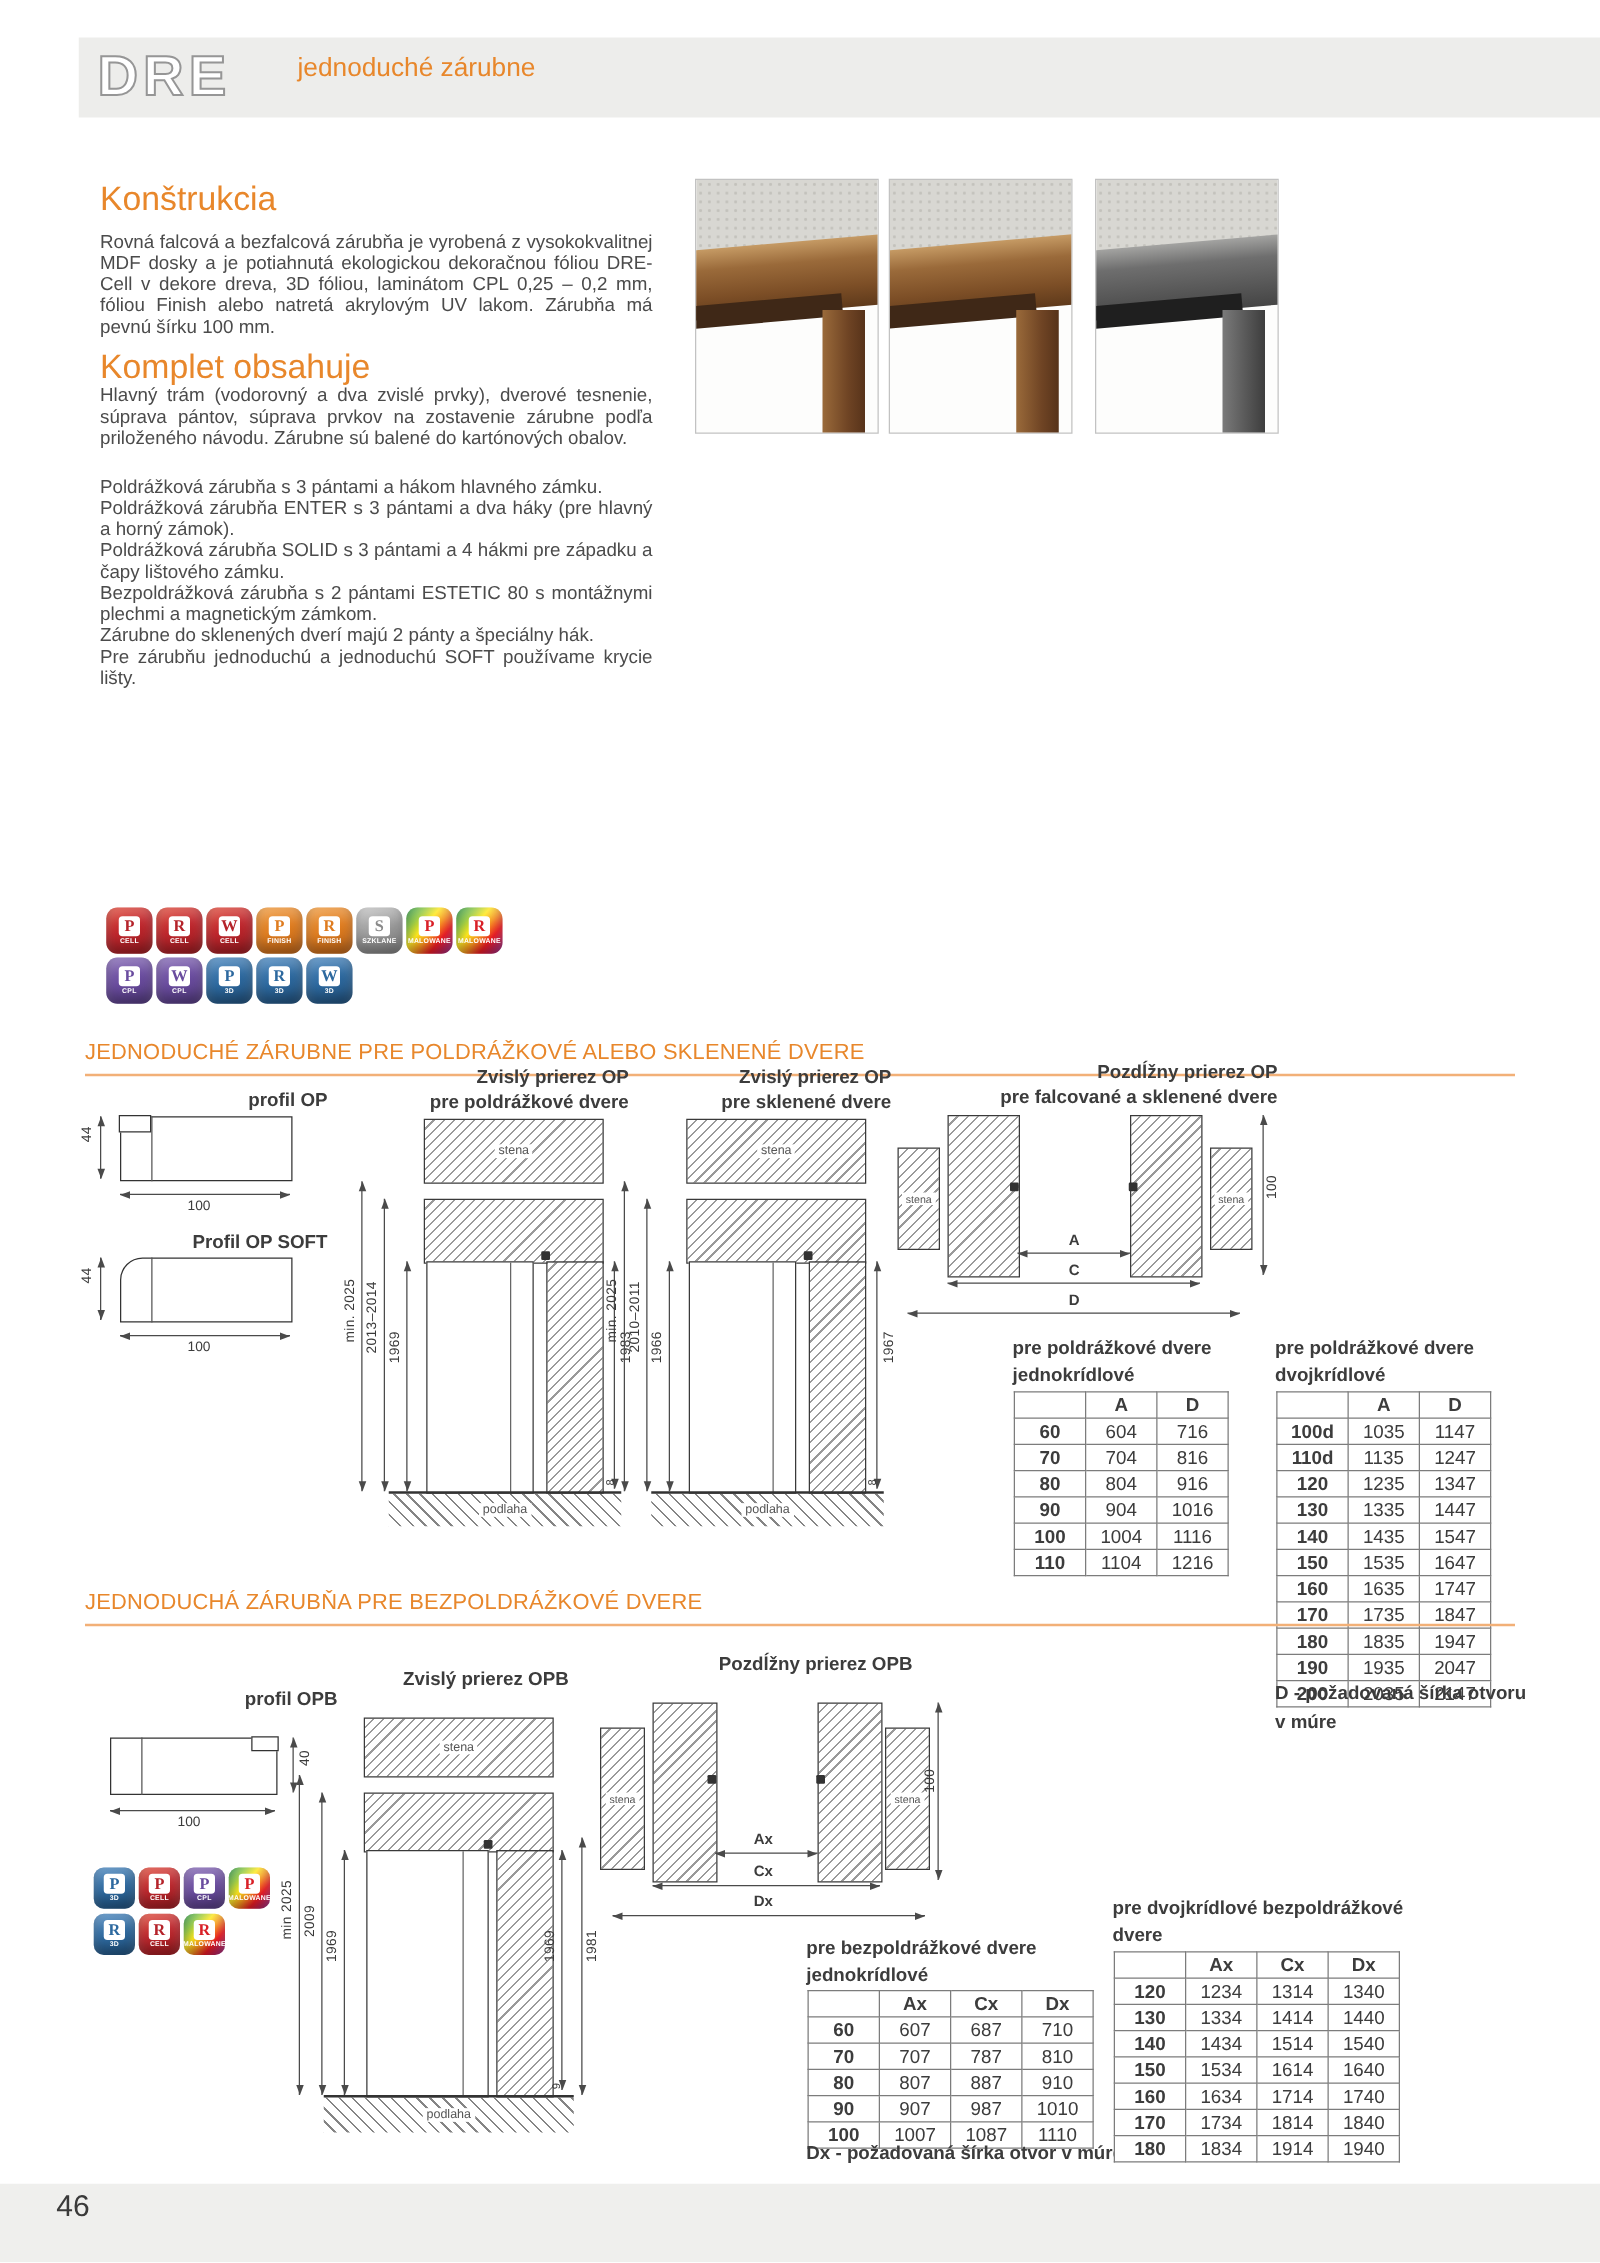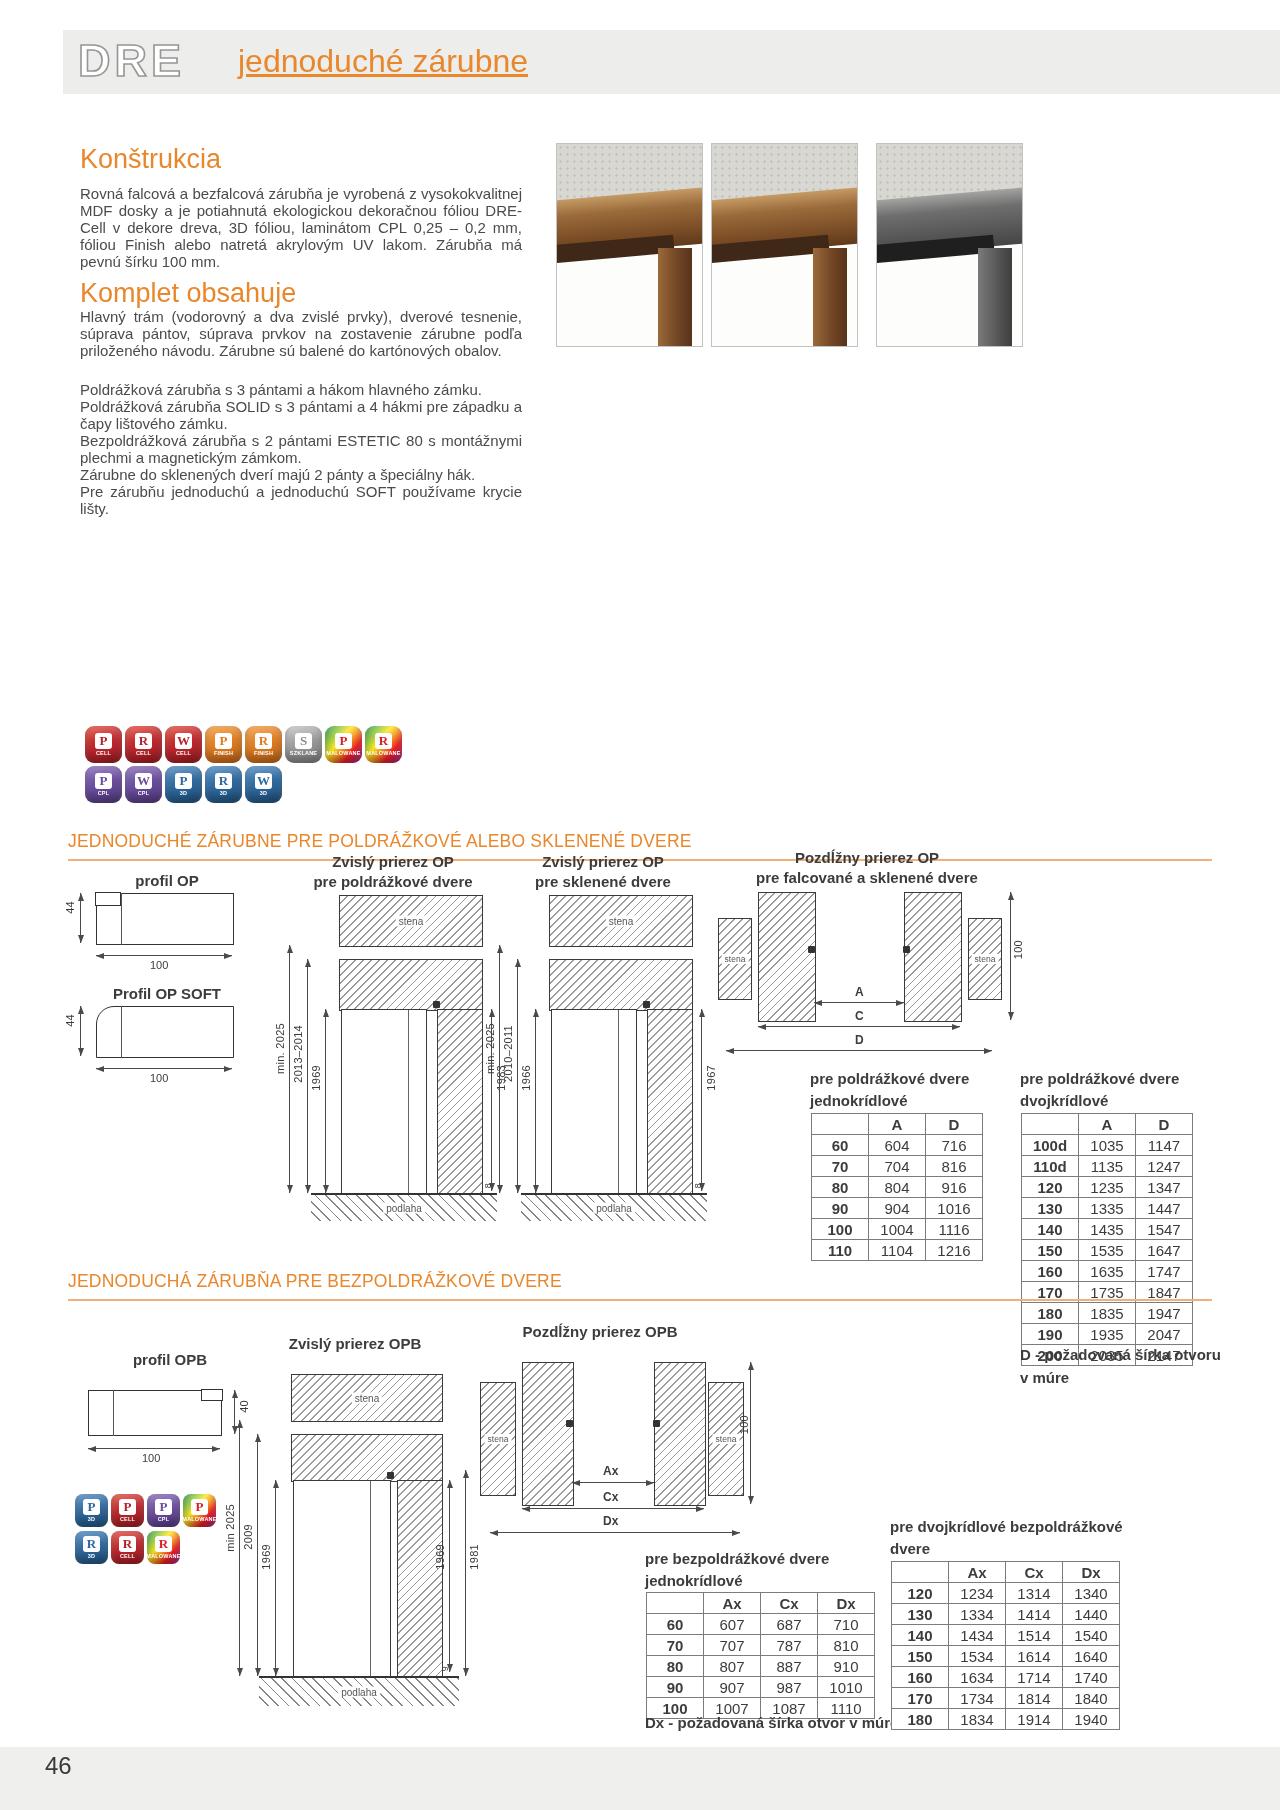--- a/index.html
+++ b/index.html
@@ -3,21 +3,21 @@
 <meta charset="utf-8">
 <style>
   html,body{margin:0;padding:0;background:#fff;}
   #page{position:relative;width:1280px;height:1810px;background:#fff;overflow:hidden;
         font-family:"Liberation Sans","DejaVu Sans",sans-serif;color:#4b4b4b;}
 
   
   .headbar{position:absolute;left:63px;top:30px;width:1217px;height:64px;background:#ededeb;}
   .logo{position:absolute;left:15px;top:5px;font-size:45px;font-weight:800;letter-spacing:4px;
         color:#fff;-webkit-text-stroke:1.6px #969696;font-family:"Liberation Sans",sans-serif;}
-  .headtitle{position:absolute;left:175px;top:13px;font-size:32px;color:#e8872b;text-decoration:underline;}
+  .headtitle{position:absolute;left:175px;top:13px;font-size:21px;color:#e8872b;}
 
   
   .h-orange{position:absolute;font-size:27px;color:#e8872b;font-weight:400;}
   .para{position:absolute;left:80px;width:442px;font-size:15px;line-height:17px;
         text-align:justify;color:#4b4b4b;}
 
   
   .photo{position:absolute;top:143px;width:145px;height:202px;border:1px solid #c2c2c2;
          background:#fdfdfc;overflow:hidden;}
   .ph-concrete{position:absolute;top:0;left:0;right:0;height:58px;background:#d8d7d2;
@@ -47,21 +47,21 @@
   .v-malowane{background:linear-gradient(130deg,#1f9246 0%,#8cc63f 22%,#ffe81e 40%,#f7941d 55%,#ed1c24 72%,#92278f 100%);} .v-malowane .chip{color:#d92027;}
   .v-cpl{background:linear-gradient(155deg,#8468b5,#6a4c9f 50%,#553c82);} .v-cpl .chip{color:#6a4c9f;}
   .v-d3{background:linear-gradient(155deg,#4a87c0,#2d699f 50%,#225380);} .v-d3 .chip{color:#2d699f;}
 
   
   .sec-head{position:absolute;left:68px;width:1144px;color:#e8872b;font-size:17.5px;font-weight:400;
             letter-spacing:.2px;border-bottom:2px solid #f2b077;padding-bottom:7px;}
 
   
   .dg{position:absolute;}
-  .dtitle{position:absolute;font-weight:700;font-size:15px;color:#3c3c3c;text-align:center;line-height:1.3;}
+  .dtitle{position:absolute;font-weight:700;font-size:15px;color:#3c3c3c;text-align:right;line-height:1.3;}
   .hatch{position:absolute;border:1.6px solid #3a3a3a;
          background:repeating-linear-gradient(135deg,#fff,#fff 4.5px,#9a9a9a 4.5px,#9a9a9a 5.7px);}
   .floor{position:absolute;border-top:2px solid #333;
          background:repeating-linear-gradient(45deg,transparent,transparent 6px,#858585 6px,#858585 7.3px);}
   .leaf{position:absolute;background:#fff;border:1.6px solid #3a3a3a;}
   .leaf:after{content:"";position:absolute;top:0;bottom:0;right:20%;border-right:1.2px solid #666;}
   .profile{position:absolute;background:#fff;border:1.6px solid #333;}
   .profile:after{content:"";position:absolute;left:24px;top:-1px;bottom:-1px;border-left:1.3px solid #555;}
   .notch{position:absolute;background:#fff;border:1.6px solid #333;}
   .seal{position:absolute;width:7px;height:7px;background:#333;border-radius:1px;}
@@ -104,20 +104,21 @@
     <div class="logo">DRE</div>
     <div class="headtitle">jednoduché zárubne</div>
   </div>
 
   <div class="h-orange" style="left:80px;top:144px;">Konštrukcia</div>
   <div class="para" style="top:185px;">Rovná falcová a bezfalcová zárubňa je vyrobená z vysokokvalitnej MDF dosky a je potiahnutá ekologickou dekoračnou fóliou DRE-Cell v dekore dreva, 3D fóliou, laminátom CPL 0,25 – 0,2 mm, fóliou Finish alebo natretá akrylovým UV lakom.  Zárubňa má pevnú šírku 100 mm.</div>
   <div class="h-orange" style="left:80px;top:278px;">Komplet obsahuje</div>
   <div class="para" style="top:308px;">Hlavný trám (vodorovný a dva zvislé prvky), dverové tesnenie, súprava pántov, súprava prvkov na zostavenie zárubne podľa priloženého návodu. Zárubne sú balené do kartónových obalov.</div>
   <div class="para" style="top:381px;">
     <div>Poldrážková zárubňa s 3 pántami a hákom hlavného zámku.</div>
+    <div>Poldrážková zárubňa ENTER s 3 pántami a dva háky (pre hlavný a horný zámok).</div>
     <div>Poldrážková zárubňa SOLID s 3 pántami a 4 hákmi pre západku a čapy lištového zámku.</div>
     <div>Bezpoldrážková zárubňa s 2 pántami ESTETIC 80 s montážnymi plechmi a magnetickým zámkom.</div>
     <div>Zárubne do sklenených dverí majú 2 pánty a špeciálny hák.</div>
     <div>Pre zárubňu jednoduchú a jednoduchú SOFT používame krycie lišty.</div>
   </div>
 
   <div class="photo" style="left:556px;">
     <div class="ph-concrete"></div>
     <div class="ph-beam"></div>
     <div class="ph-reveal"></div>

